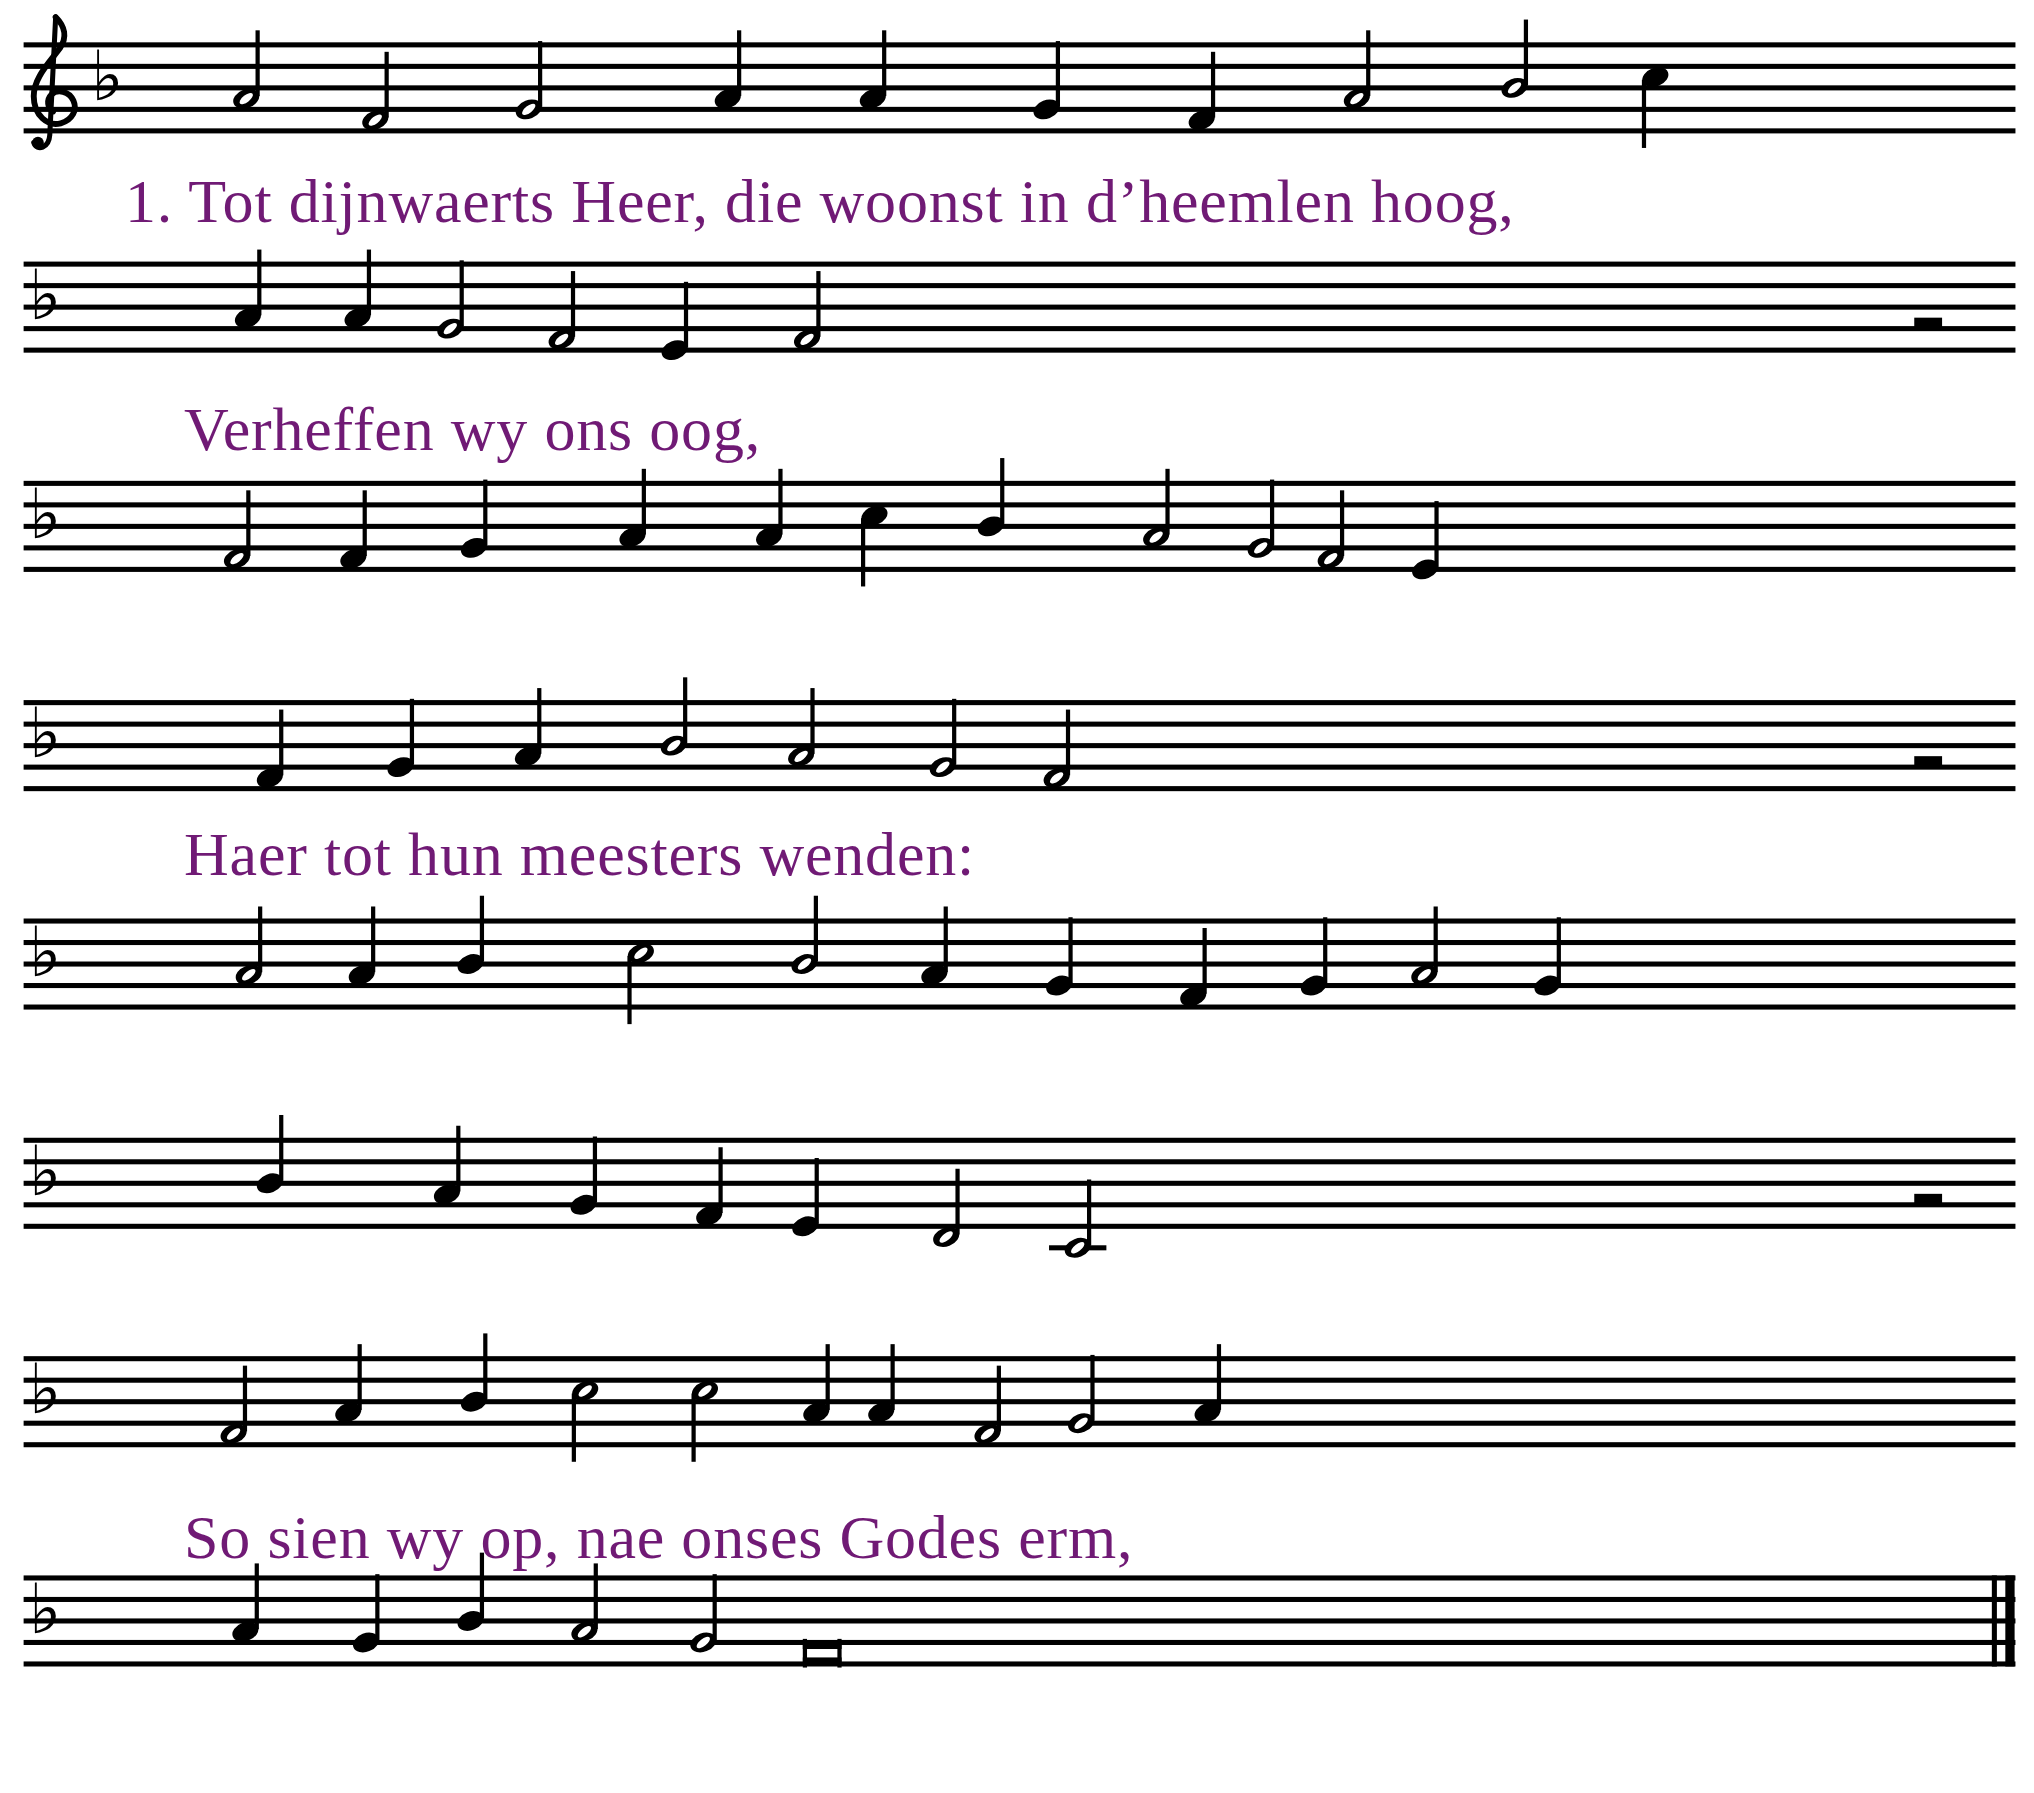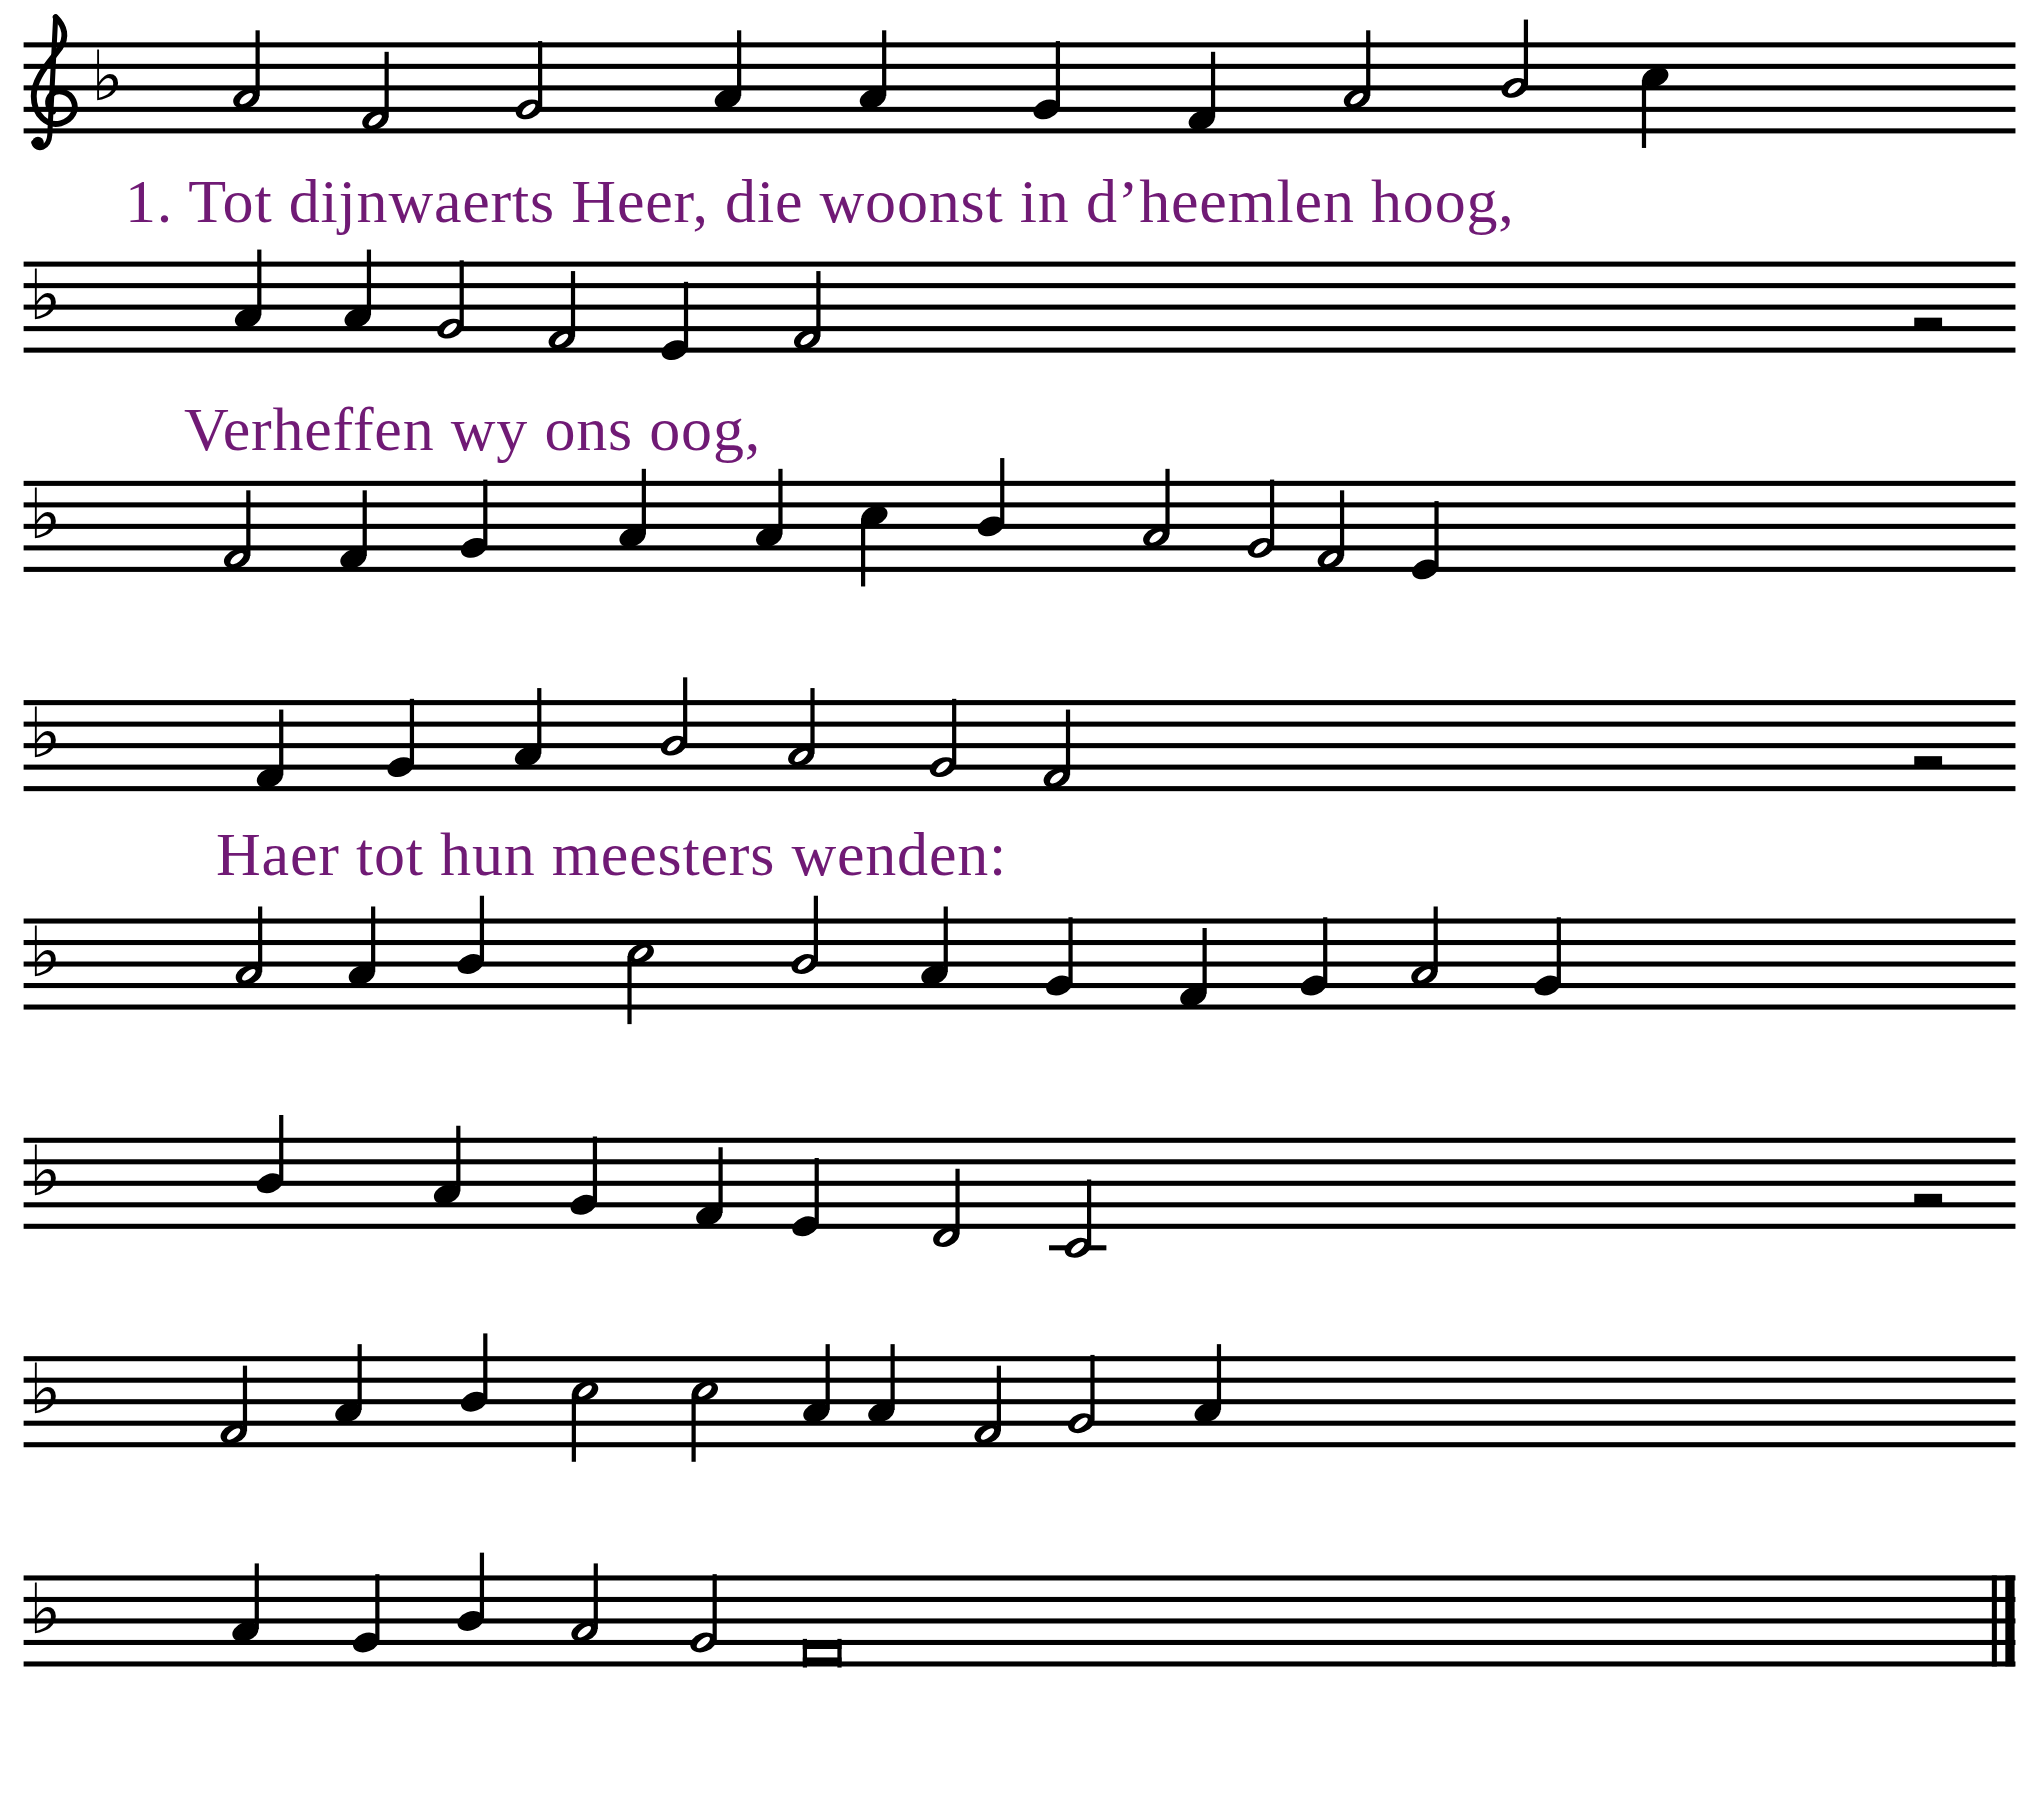--- a/index.html
+++ b/index.html
@@ -387,15 +387,16 @@
           <rect x="952" y="1965.25" width="46" height="7" fill="#000000"></rect>
           <rect x="952" y="1943.25" width="5" height="34" fill="#000000"></rect>
           <rect x="993" y="1943.25" width="5" height="34" fill="#000000"></rect>
         </g>
         <rect x="2362" y="1868" width="6" height="108" fill="#000000"></rect>
         <rect x="2378" y="1868" width="11" height="108" fill="#000000"></rect>
       </g>
     </svg>
   <div class="lyric" style="left: 125px; top: 170px;">1. Tot dijnwaerts Heer, die woonst in d’heemlen hoog,</div>
   <div class="lyric" style="left: 184px; top: 398px;">Verheffen wy ons oog,</div>
-  <div class="lyric" style="left: 184px; top: 823px; margin-left: 32px;">Haer tot hun meesters wenden:</div>
+  <div class="lyric" style="left: 184px; top: 823px;">Haer tot hun meesters wenden:</div>
+  <div class="lyric" style="left: 184px; top: 1506px;">So sien wy op, nae onses Godes erm,</div>
 </div>
 
 
 </body></html>

